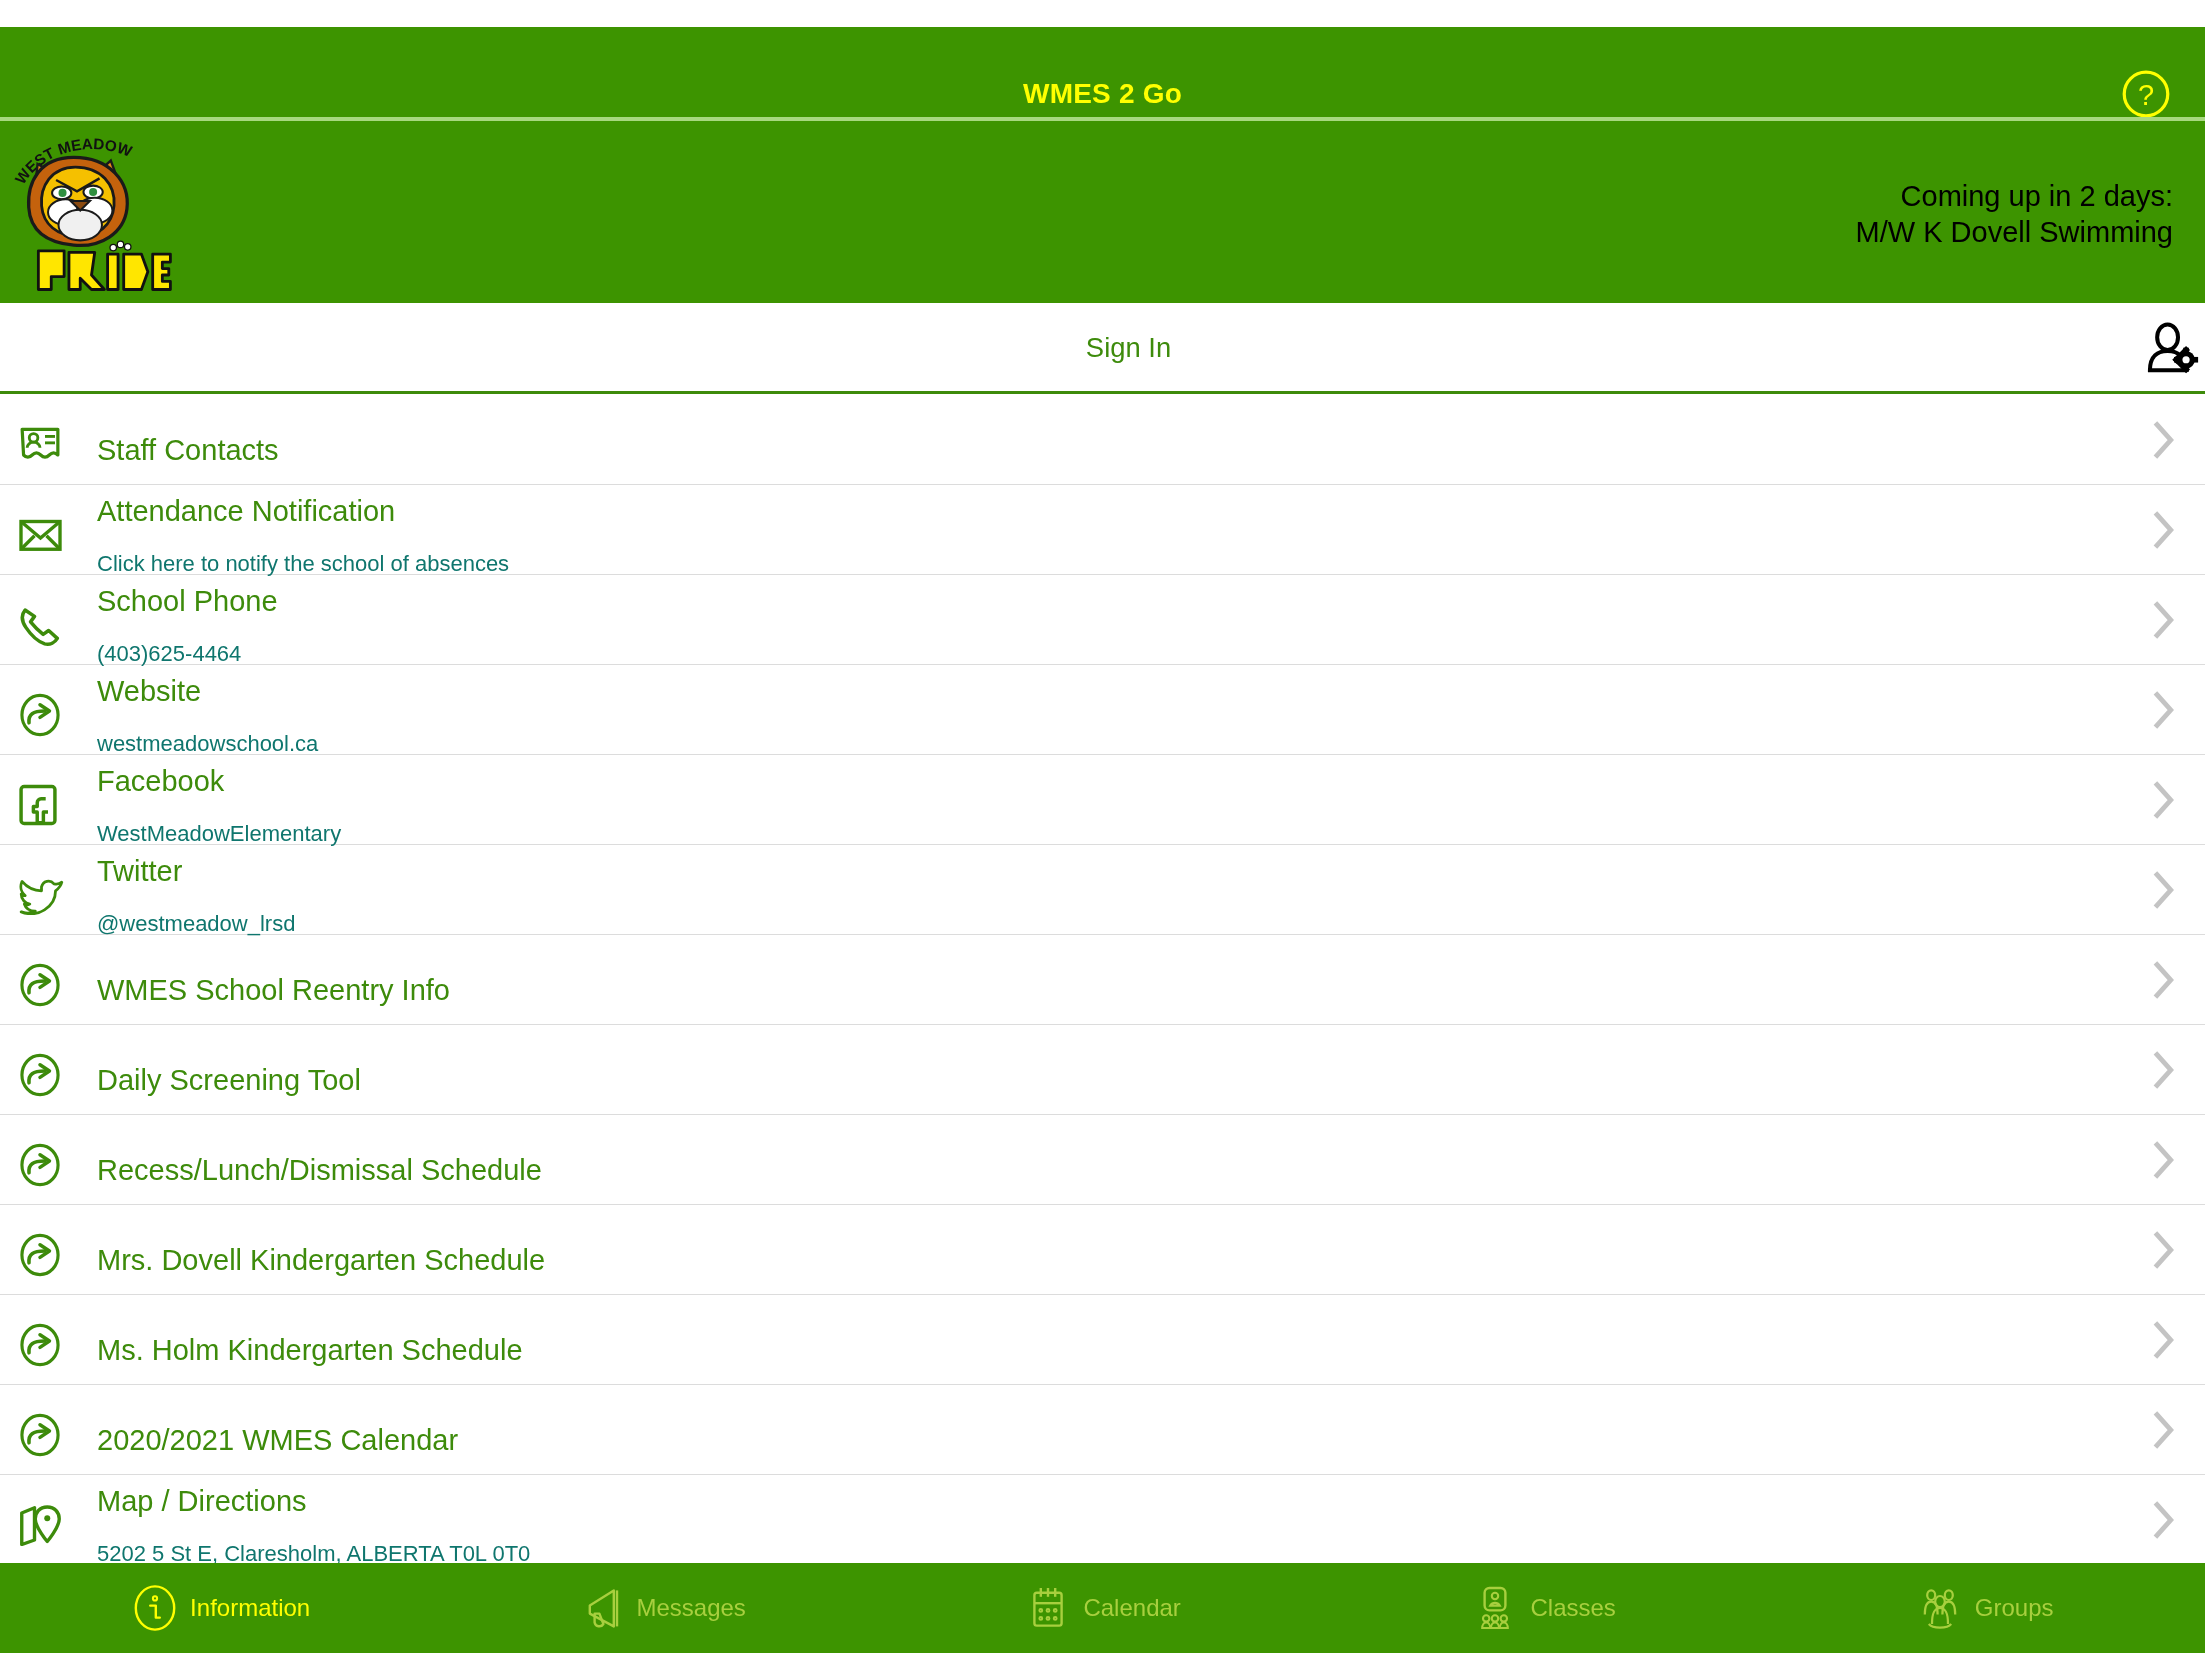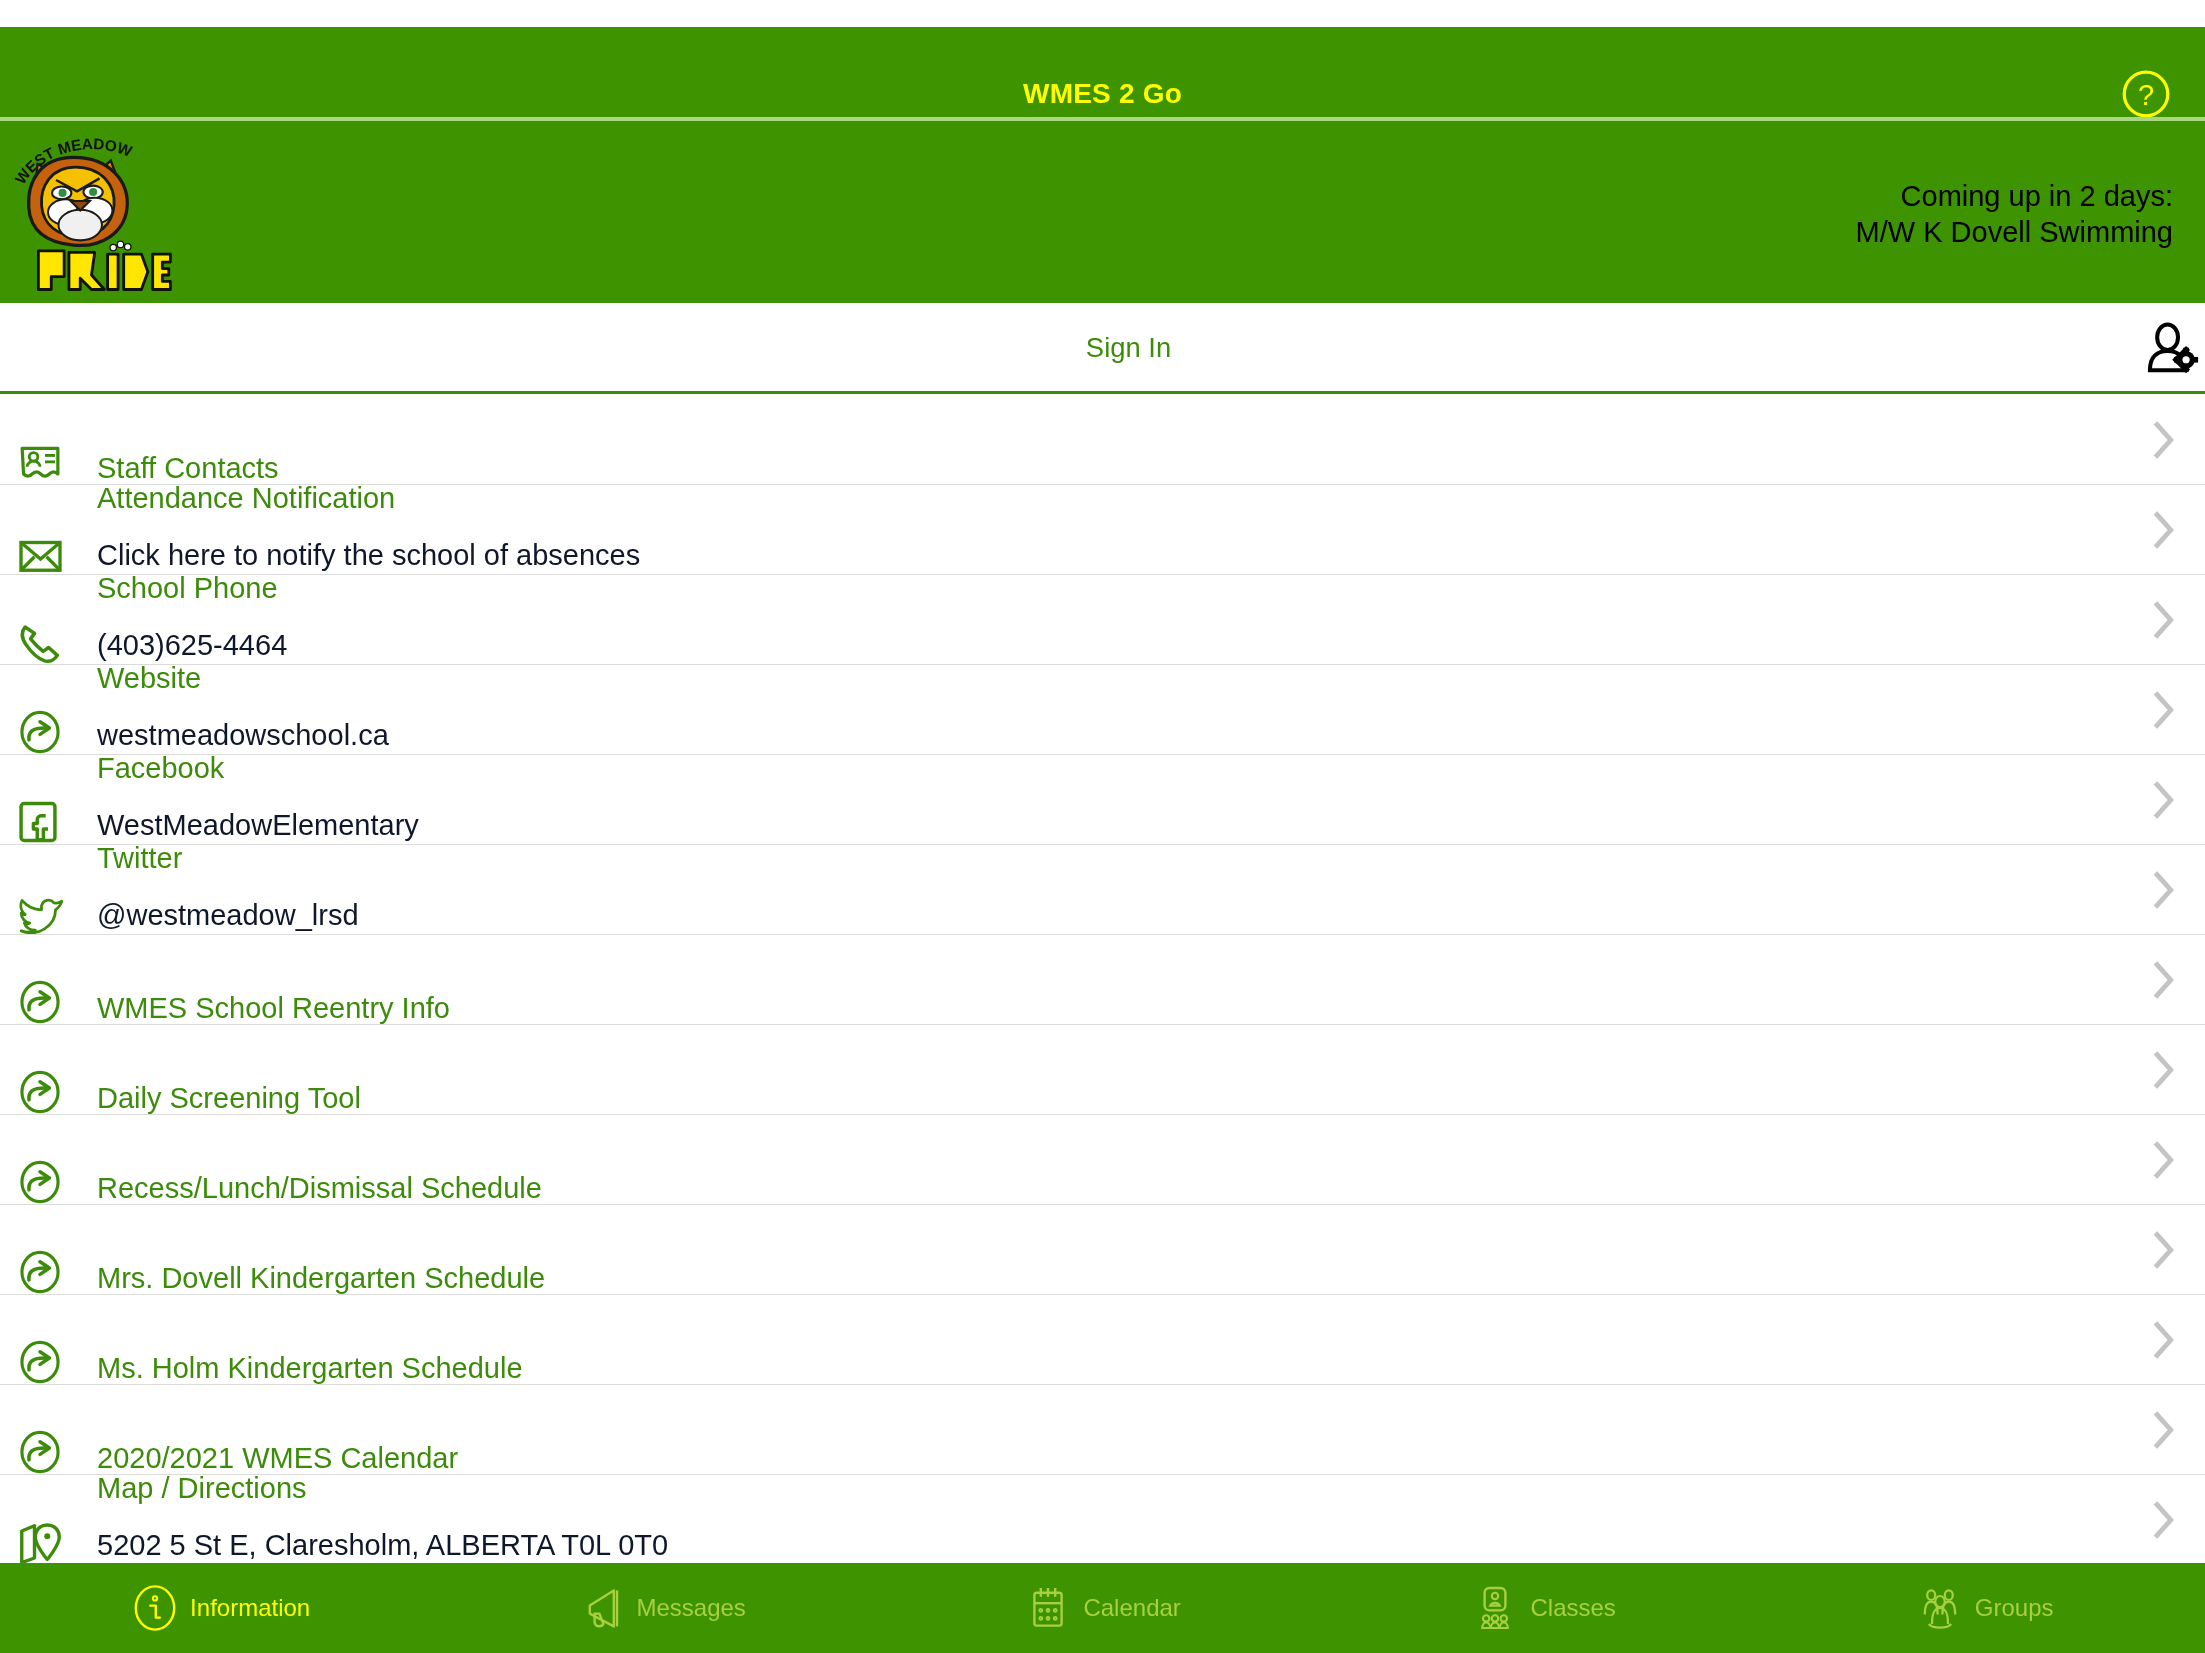--- a/index.html
+++ b/index.html
@@ -118,21 +118,21 @@
     width: 2205px;
     height: 1168px;
     background: #ffffff;
     overflow: hidden;
   }
   .row {
     position: relative;
     width: 2205px;
     border-bottom: 1.6px solid #dcdcdc;
     display: flex;
-    align-items: flex-end;
+    align-items: center;
   }
   .row-h1 { height: 90px; }   
   .row-h2 { height: 90px; }   
 
   .row-icon {
     flex: 0 0 auto;
     width: 97px;
     padding-left: 18px;
     padding-top: 11.3px;
     display: flex;
@@ -143,22 +143,22 @@
     flex: 1 1 auto;
     padding-top: 14.5px;
   }
   .row-title {
     color: #3d8b0b;
     font-size: 29px;
     line-height: 1.12;
     white-space: nowrap;
   }
   .row-sub {
-    color: #0f172a;
-    font-size: 29px;
+    color: #0f766e;
+    font-size: 22px;
     line-height: 1.28;
     margin-top: 22px;
     white-space: nowrap;
   }
   .chevron {
     position: absolute;
     right: 29px;
     top: 50%;
     transform: translateY(-50%);
     width: 22.6px;

